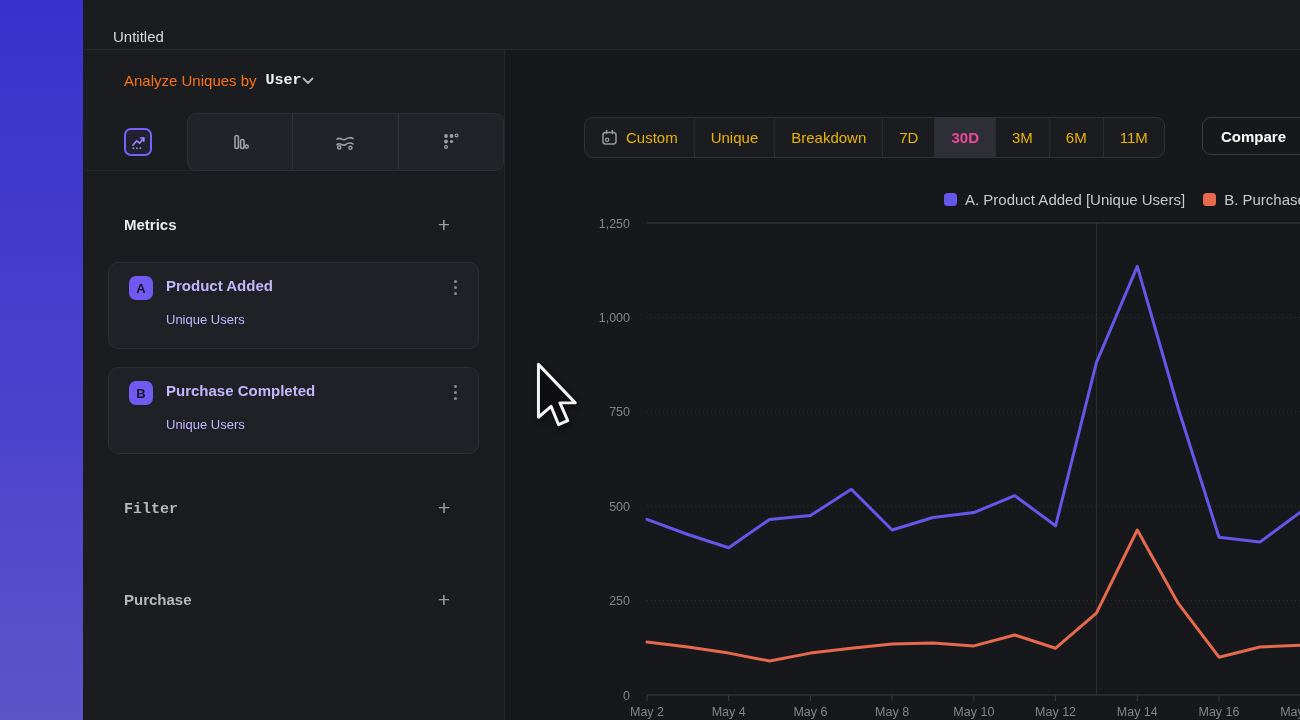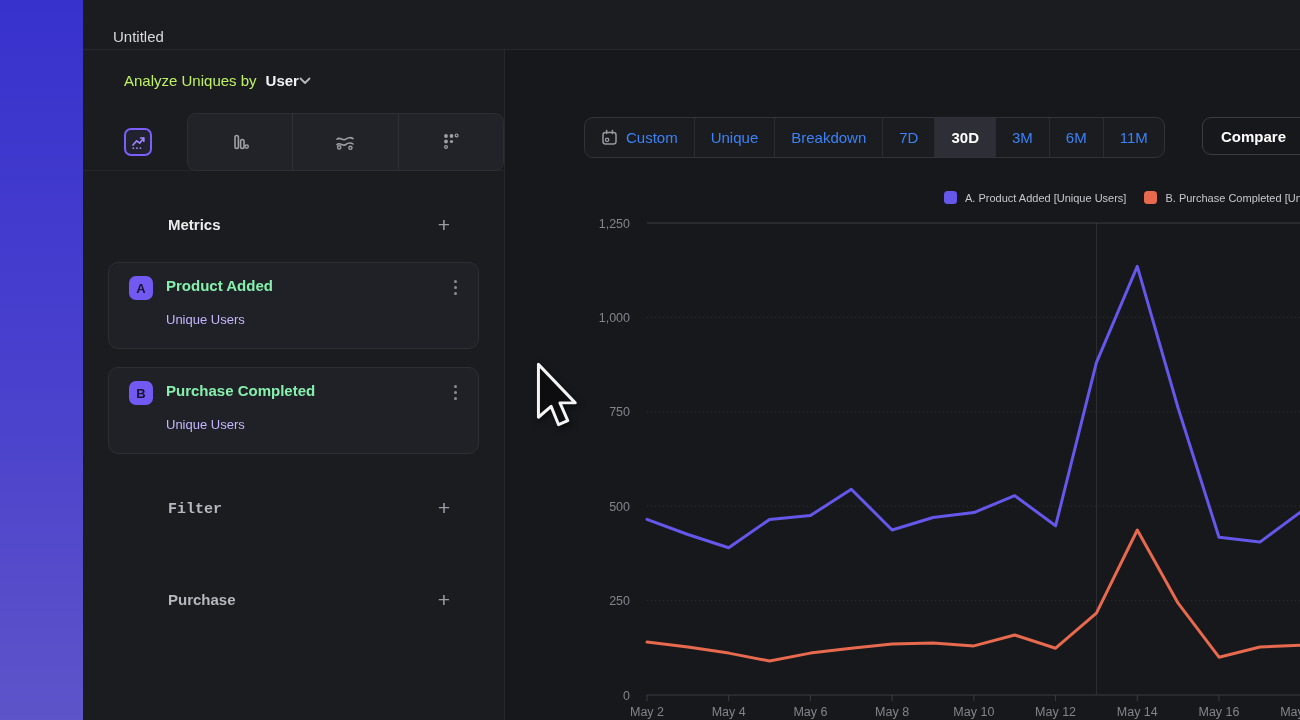--- a/index.html
+++ b/index.html
@@ -15,68 +15,68 @@
   .titlebar { position:absolute; left:83px; top:0; width:1217px; height:50px;
     background:#1b1c20; border-bottom:1px solid #28292e; }
   .titlebar .title { position:absolute; left:30px; top:0; line-height:49px; font-size:15px;
     color:#d8d9dc; font-weight:500;margin-top:12px; }
 
   
   .sidebar { position:absolute; left:83px; top:50px; width:422px; height:670px;
     background:#1b1c20; border-right:1px solid #26272c; }
   .analyze-row { position:absolute; left:0; top:0; width:100%; height:63px; }
   .analyze-row .inner { position:absolute; left:41px; top:22px; display:flex; align-items:center; gap:9px; }
-  .analyze-label { font-size:15px; color:#bef264; font-weight:500; }
-  .analyze-dd { display:flex; align-items:center; cursor:pointer; }
+  .analyze-label { font-size:15px; color:#f97316; font-weight:500; }
+  .analyze-dd { display:flex; align-items:center; cursor:pointer;font-family:Liberation Mono, monospace; }
   .analyze-value { font-size:15px; color:#f1f2f4; font-weight:700; }
 
   .tabstrip { position:absolute; left:0; top:63px; width:422px; height:58px; border-bottom:1px solid #242529; }
   .tab-selected-box { position:absolute; left:41px; top:15px; width:28px; height:28px; border-radius:7px;
     border:2px solid #7c5ffb; background:rgba(124,95,251,0.07); display:flex; align-items:center; justify-content:center; }
   .tab-panel { position:absolute; left:104px; top:0; width:317px; height:58px; background:#222329;
     border:1px solid rgba(255,255,255,0.05); border-radius:9px; display:flex; }
   .tab-cell { flex:1; display:flex; align-items:center; justify-content:center; cursor:pointer; }
   .tab-cell + .tab-cell { border-left:1px solid rgba(255,255,255,0.07); }
 
   .section-row { position:absolute; left:0; width:422px; height:30px; }
-  .section-title { position:absolute; left:41px; top:4px; font-size:15px; font-weight:700;margin-left:44px; }
+  .section-title { position:absolute; left:41px; top:4px; font-size:15px; font-weight:700; }
   .metrics-title { color:#ebecee; }
   .dim-title { color:#b7b8be; }
   .plus-btn { position:absolute; right:48px; top:0; width:26px; height:26px; line-height:25px; text-align:center;
     color:#9b9ca3; font-size:21px; font-weight:400; cursor:pointer; }
 
   .metric-card { position:absolute; left:25px; width:371px; height:87px; background:#202127;
     border:1px solid #2e2f35; border-radius:10px; cursor:pointer; }
   .metric-badge { position:absolute; left:20px; top:13px; width:24px; height:24px; border-radius:7px;
     background:#7159f2; color:#191231; font-size:13px; font-weight:700;
     display:flex; align-items:center; justify-content:center; }
-  .metric-name { position:absolute; left:57px; top:14px; font-size:15px; font-weight:600; color:#86efac; }
+  .metric-name { position:absolute; left:57px; top:14px; font-size:15px; font-weight:600; color:#c4b5fd; }
   .metric-sub { position:absolute; left:57px; top:49px; font-size:13px; color:#c4b5fd; }
   .kebab { position:absolute; right:14px; top:13px; width:18px; height:22px; display:flex; flex-direction:column;
     align-items:center; justify-content:center; gap:3px; cursor:pointer; }
   .kebab i { width:3px; height:3px; border-radius:50%; background:#8b8c93; }
 
   
   .main { position:absolute; left:505px; top:50px; width:795px; height:670px; background:#17181c; overflow:hidden; }
 
   .range-bar { position:absolute; left:79px; top:67px; height:41px; display:flex; align-items:stretch;
     border:1px solid #323338; border-radius:9px; overflow:hidden; background:#1b1c20; }
-  .range-seg { display:flex; align-items:center; gap:8px; padding:0 16px; font-size:15px; color:#3b82f6;
+  .range-seg { display:flex; align-items:center; gap:8px; padding:0 16px; font-size:15px; color:#eab308;
     cursor:pointer; white-space:nowrap; }
   .range-seg + .range-seg { border-left:1px solid #2c2d32; }
-  .range-seg.selected { background:#2e2f36; color:#ffffff; font-weight:700;padding-left:16px; }
+  .range-seg.selected { background:#2e2f36; color:#ec4899; font-weight:700;padding-left:16px; }
 
   .compare-btn { position:absolute; left:697px; top:67px; width:112px; height:38px; border:1px solid #3b3c42;
     border-radius:9px; color:#ffffff; font-size:15px; font-weight:700; display:flex; align-items:center;
     padding-left:18px; cursor:pointer; background:transparent; }
 
   .legend { position:absolute; left:439px; top:141px; display:flex; gap:18px; white-space:nowrap; }
   .legend-item { display:flex; align-items:center; gap:8px; cursor:pointer; }
   .legend-swatch { width:13px; height:13px; border-radius:3.5px; flex:0 0 auto; }
-  .legend-label { font-size:11px; color:#c7c8cd; }
+  .legend-label { font-size:15px; color:#c7c8cd; }
 
   #chart-svg { position:absolute; left:0; top:0; pointer-events:none; }
   #chart-svg text { font-family:"Liberation Sans", sans-serif; }
 
   .cursor { position:absolute; left:535px; top:360px; width:46px; height:80px; pointer-events:none;
     filter:drop-shadow(2px 3px 3px rgba(0,0,0,0.55)); }
 </style>
 </head>
 <body>
 

